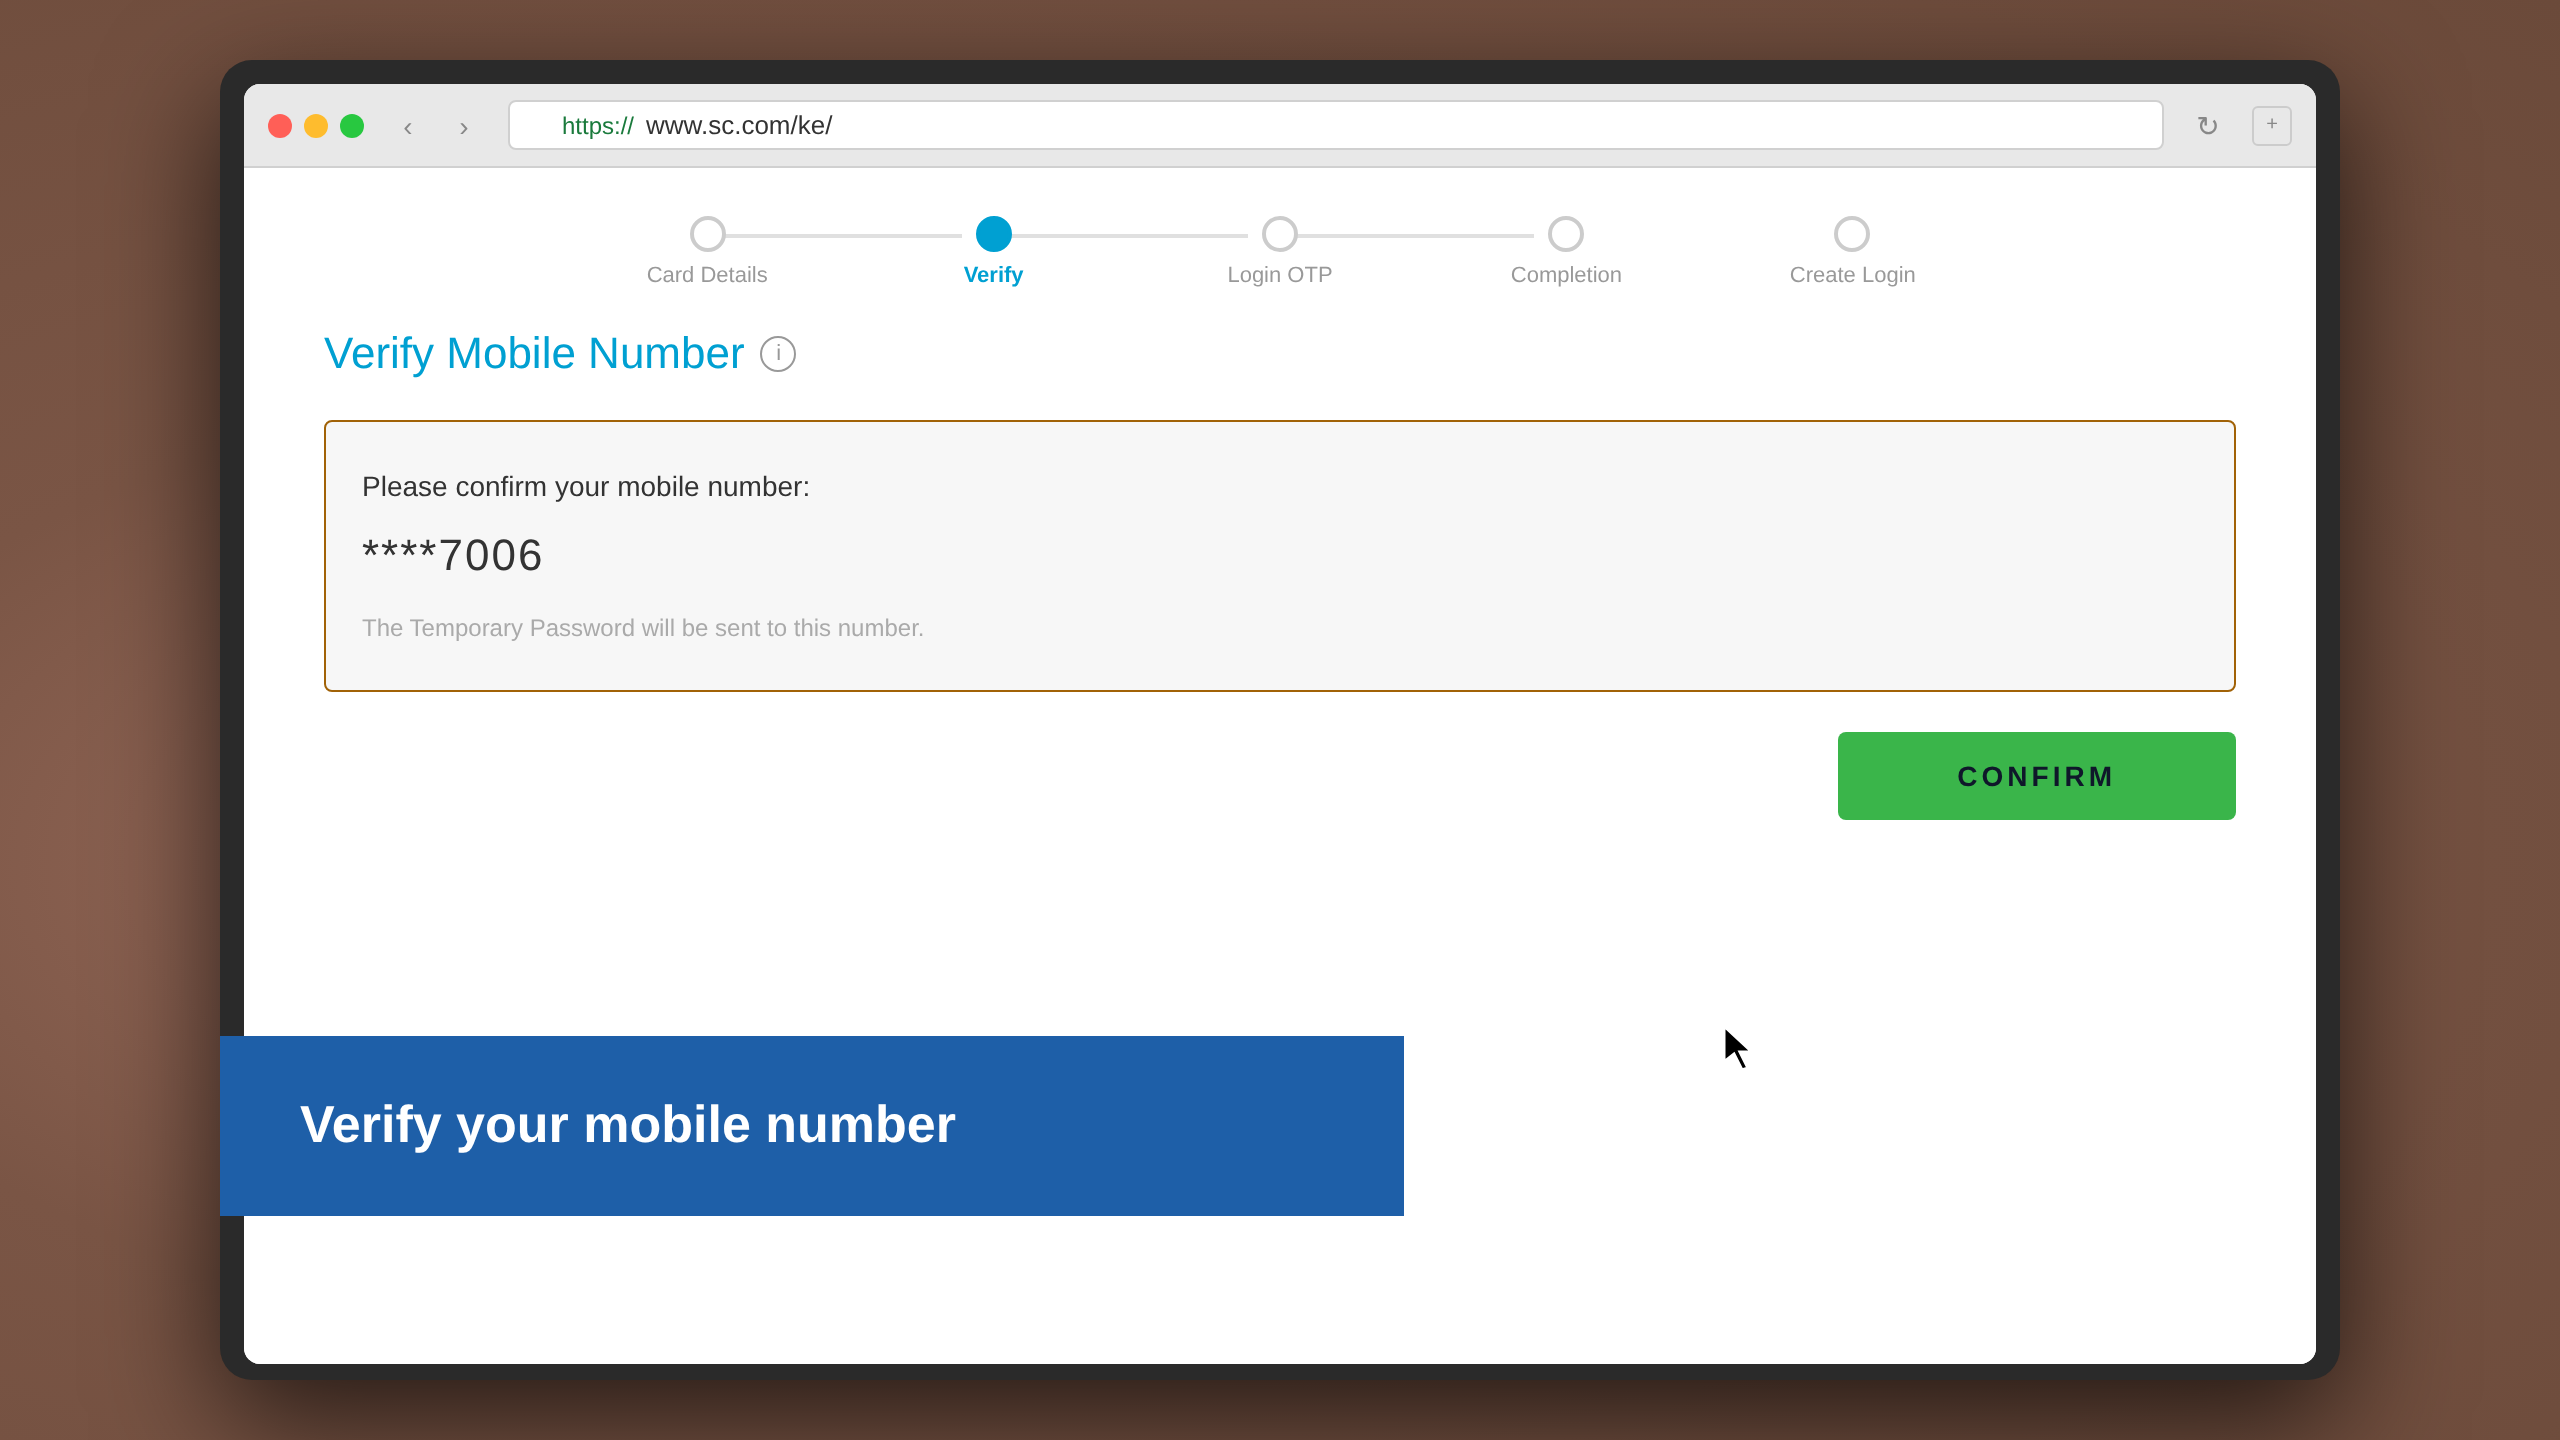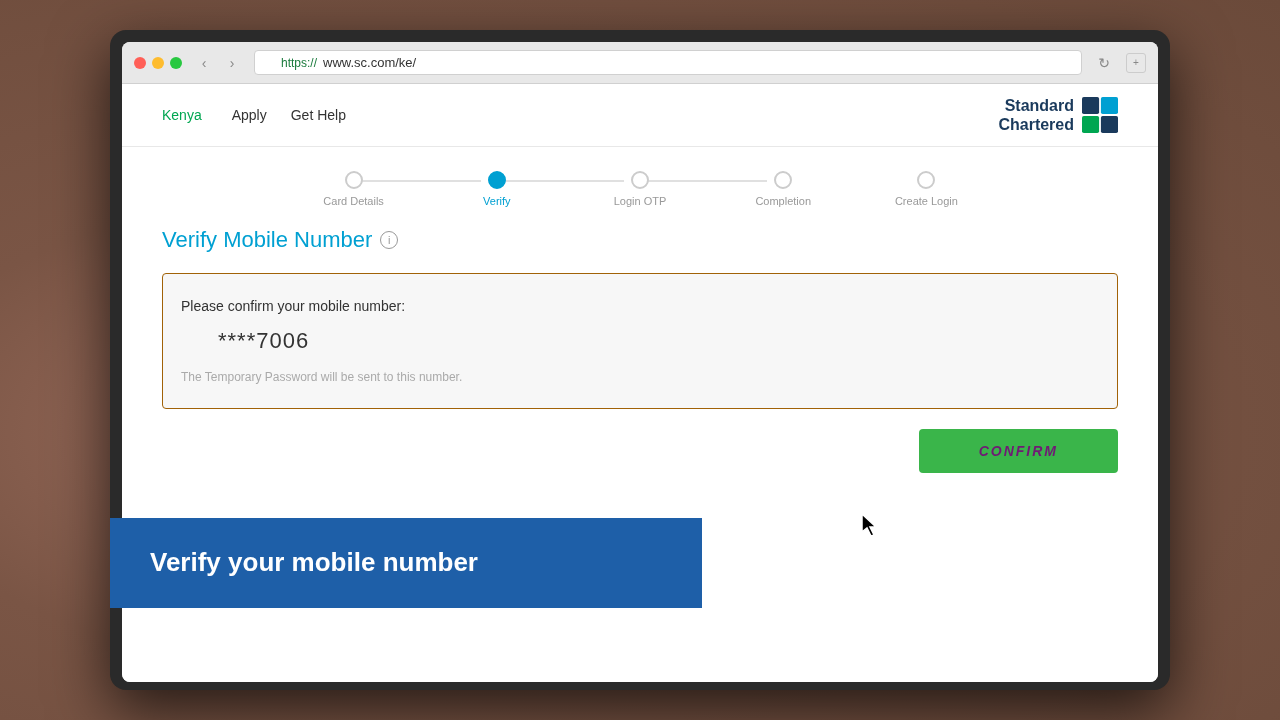--- a/index.html
+++ b/index.html
@@ -246,21 +246,21 @@
     .step-label {
       margin-top: 6px;
       font-size: 11px;
       color: #999;
       text-align: center;
       white-space: nowrap;
     }
 
     .step-label.active {
       color: #00a0d2;
-      font-weight: 400;
+      font-weight: 700;
     }
 
     
     .main-area {
       padding: 10px 40px 20px;
       flex: 1;
     }
 
     .page-title {
       font-size: 22px;
@@ -299,47 +299,45 @@
       color: #333;
       margin-bottom: 14px;
     }
 
     .phone-number {
       font-size: 22px;
       color: #333;
       font-weight: 500;
       margin-bottom: 16px;
       letter-spacing: 1px;
-      margin-left: 37px;
     }
 
     .temp-password-note {
       font-size: 12px;
       color: #aaa;
     }
 
     
     .button-area {
       display: flex;
       justify-content: flex-end;
       padding: 0 0 20px 0;
     }
 
     .confirm-btn {
       background: #3ab54a;
-      color: #701a75;
+      color: #0f172a;
       border: none;
       padding: 14px 60px;
       font-size: 14px;
       font-weight: 600;
       letter-spacing: 2px;
       cursor: pointer;
       border-radius: 4px;
       text-transform: uppercase;
-      font-style: italic;
     }
 
     
     .overlay-banner {
       position: absolute;
       bottom: 82px;
       left: 0;
       width: 592px;
       background: #1e5fa8;
       padding: 28px 40px;
@@ -374,40 +372,20 @@
         <div class="address-bar">
           <span class="address-https">https://</span>
           <span>www.sc.com/ke/</span>
         </div>
         <button class="reload-btn">↻</button>
         <button class="expand-btn">+</button>
       </div>
 
       <div class="page-content">
 
-        <div class="site-header">
-          <div class="site-nav">
-            <span class="nav-country">Kenya</span>
-            <a class="nav-link">Apply</a>
-            <a class="nav-link">Get Help</a>
-          </div>
-          <div class="brand-logo">
-            <div class="brand-text">
-              <div>Standard</div>
-              <div>Chartered</div>
-            </div>
-
-            <svg class="brand-icon" viewBox="0 0 40 40" xmlns="http://www.w3.org/2000/svg">
-              <rect x="0" y="0" width="19" height="19" fill="#1a3a5c" rx="2"></rect>
-              <rect x="21" y="0" width="19" height="19" fill="#00a0d2" rx="2"></rect>
-              <rect x="0" y="21" width="19" height="19" fill="#00a651" rx="2"></rect>
-              <rect x="21" y="21" width="19" height="19" fill="#1a3a5c" rx="2"></rect>
-            </svg>
-          </div>
-        </div>
 
         <div class="stepper-container">
           <div class="stepper">
 
             <div class="step">
               <div class="step-circle"></div>
               <div class="step-line"></div>
               <div class="step-label">Card Details</div>
             </div>
 

